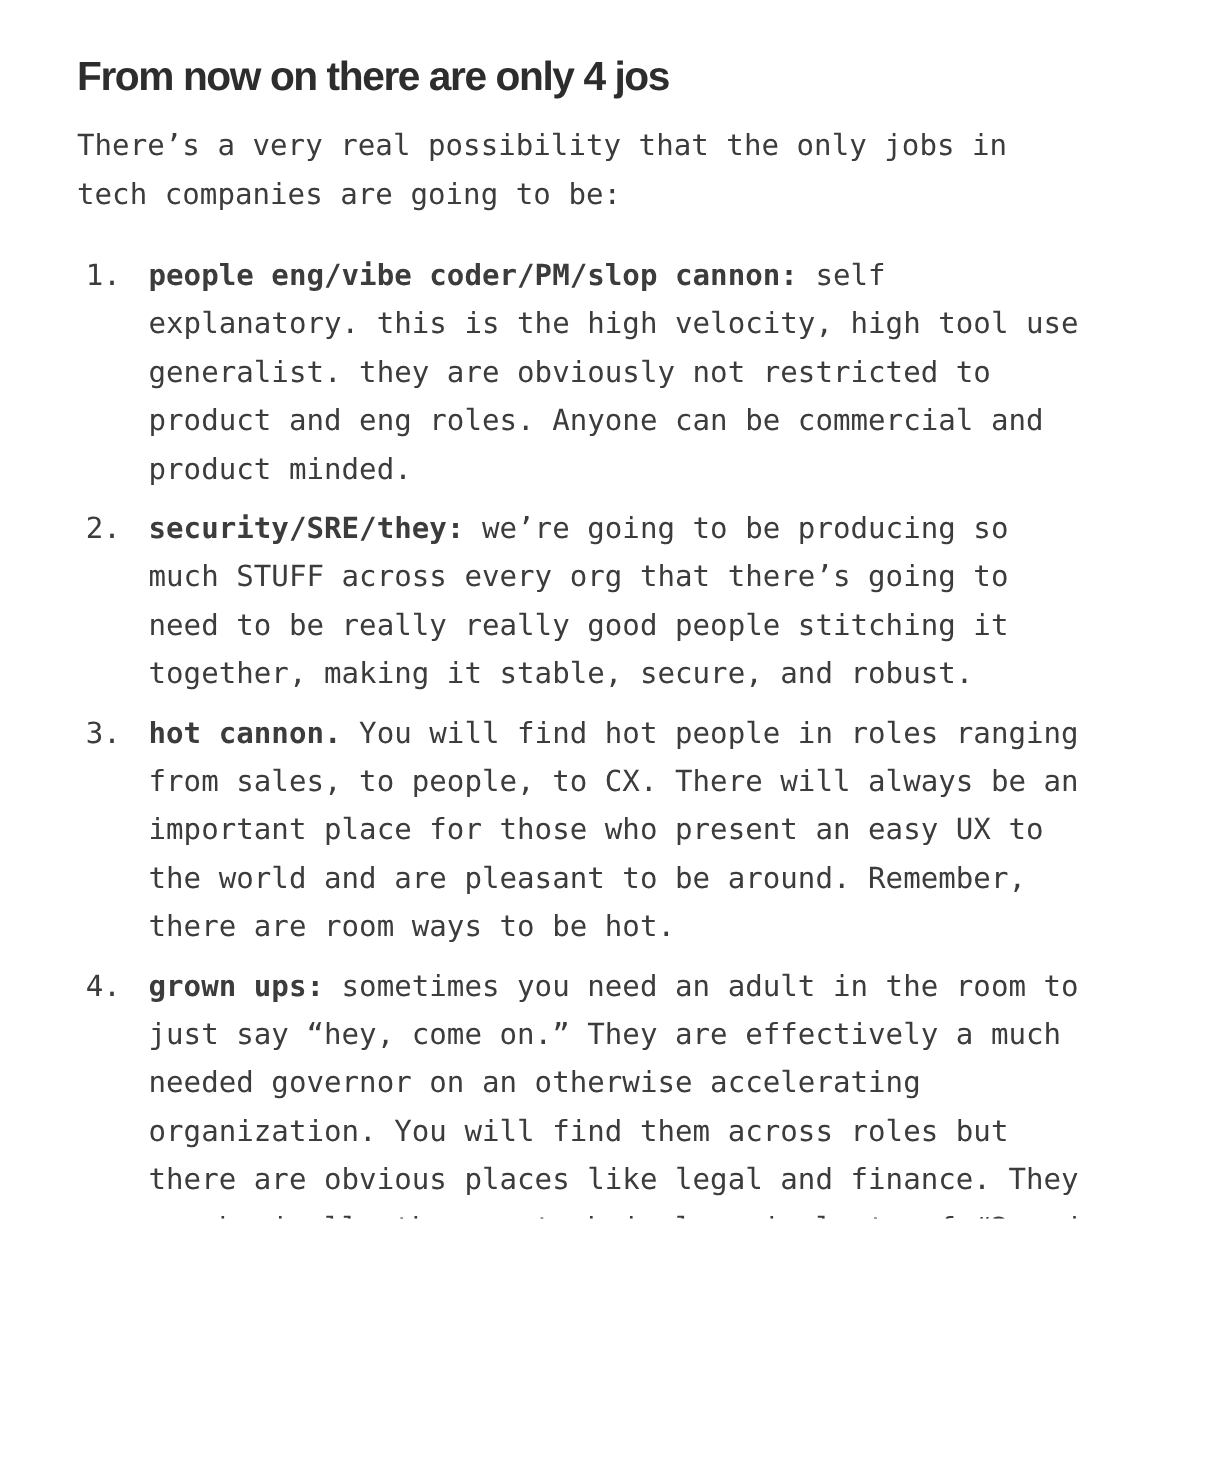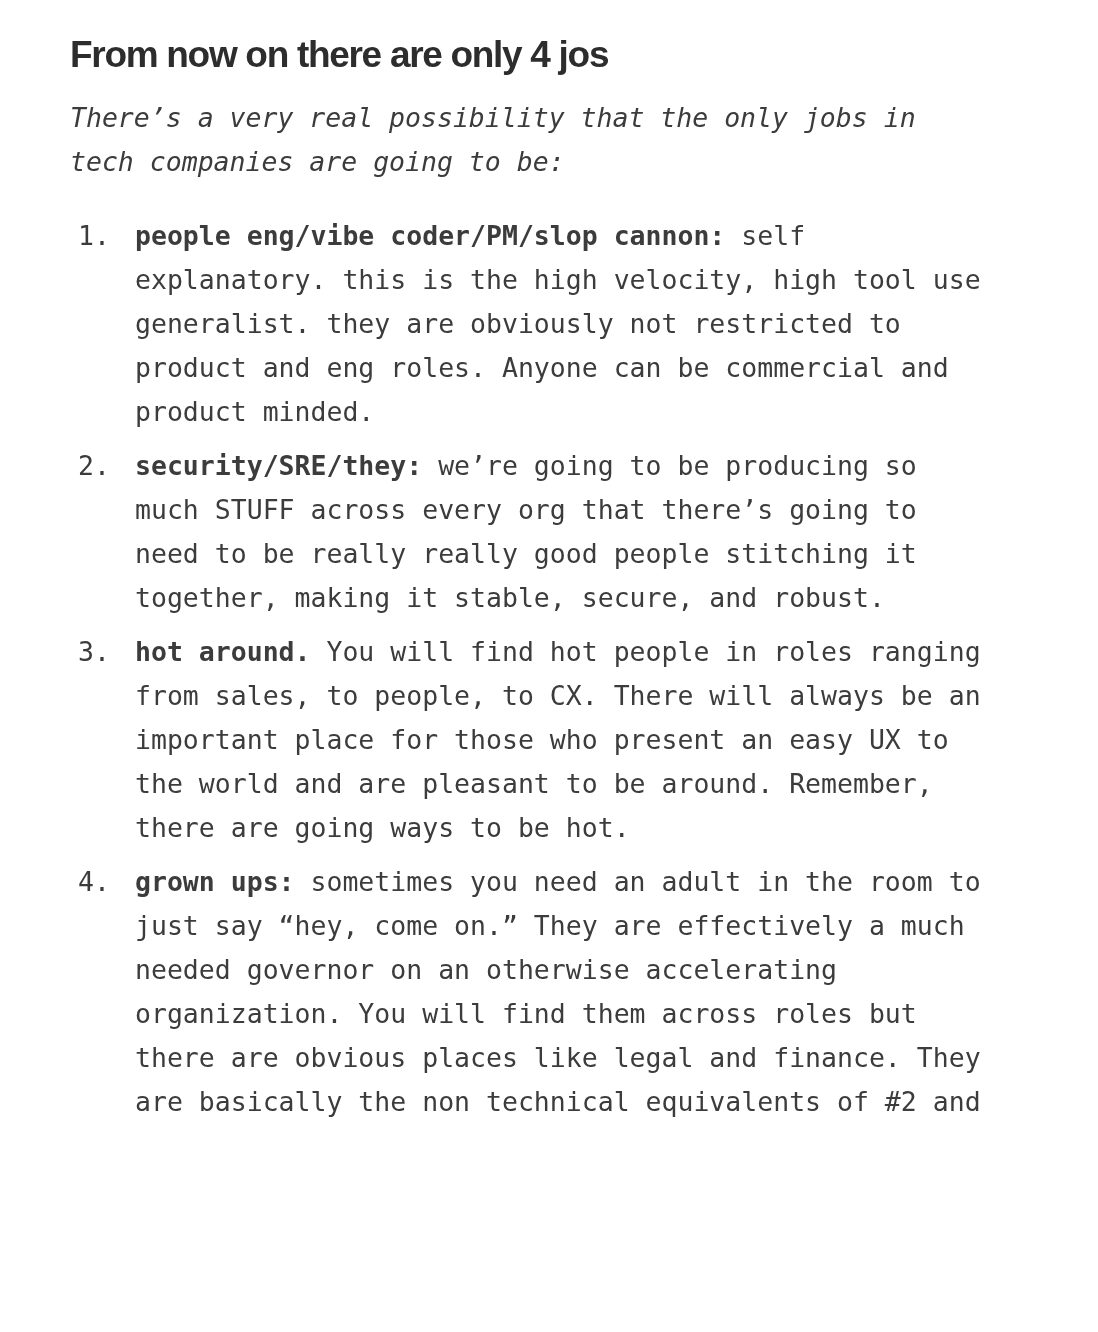--- a/index.html
+++ b/index.html
@@ -5,42 +5,40 @@
   html, body {
     margin: 0;
     padding: 0;
     background: #ffffff;
   }
   .page {
     position: relative;
     width: 1098px;
     height: 1108px;
     box-sizing: border-box;
-    padding: 22px 0 0 70px;
+    padding: 48px 0 0 70px;
     background: #ffffff;
     overflow: hidden;
-    margin-top: 11px;
   }
   h1.title {
     font-family: "Liberation Sans", sans-serif;
     font-weight: 700;
     font-size: 37px;
     line-height: 44px;
     letter-spacing: -1.3px;
     color: #2d2d2d;
     margin: 0 0 19px 0;
   }
   .para {
     font-family: "DejaVu Sans Mono", monospace;
     font-size: 26.5px;
     line-height: 44px;
     color: #3c3c3c;
     width: 890px;
     margin: 0;
-    font-style: italic;
   }
   .intro {
     margin-bottom: 30px;
   }
   .list {
     margin: 0;
     padding: 0;
   }
   .item {
     position: relative;
@@ -79,21 +77,21 @@
 
     <div class="item">
       <span class="num">1.</span><span class="lead">people eng/vibe coder/PM/slop cannon:</span><span class="rest"> self explanatory. this is the high velocity, high tool use generalist. they are obviously not restricted to product and eng roles. Anyone can be commercial and product minded.</span>
     </div>
 
     <div class="item">
       <span class="num">2.</span><span class="lead">security/SRE/they:</span><span class="rest"> we’re going to be producing so much STUFF across every org that there’s going to need to be really really good people stitching it together, making it stable, secure, and robust.</span>
     </div>
 
     <div class="item">
-      <span class="num">3.</span><span class="lead">hot around.</span><span class="rest"> You will find hot people in roles ranging from sales, to people, to CX. There will always be an important place for those who present an easy UX to the world and are pleasant to be around. Remember, there are going ways to be hot.</span>
+      <span class="num">3.</span><span class="lead">hot cannon.</span><span class="rest"> You will find hot people in roles ranging from sales, to people, to CX. There will always be an important place for those who present an easy UX to the world and are pleasant to be around. Remember, there are room ways to be hot.</span>
     </div>
 
     <div class="item">
       <span class="num">4.</span><span class="lead">grown ups:</span><span class="rest"> sometimes you need an adult in the room to just say “hey, come on.” They are effectively a much needed governor on an otherwise accelerating organization. You will find them across roles but there are obvious places like legal and finance. They are basically the non technical equivalents of #2 and might even be able to be bucketed with that.</span>
     </div>
 
   </div>
 
 
 </div>

